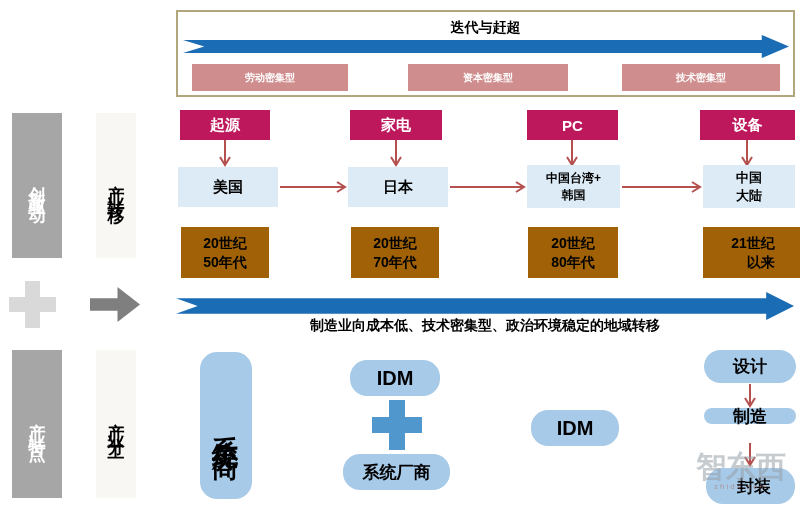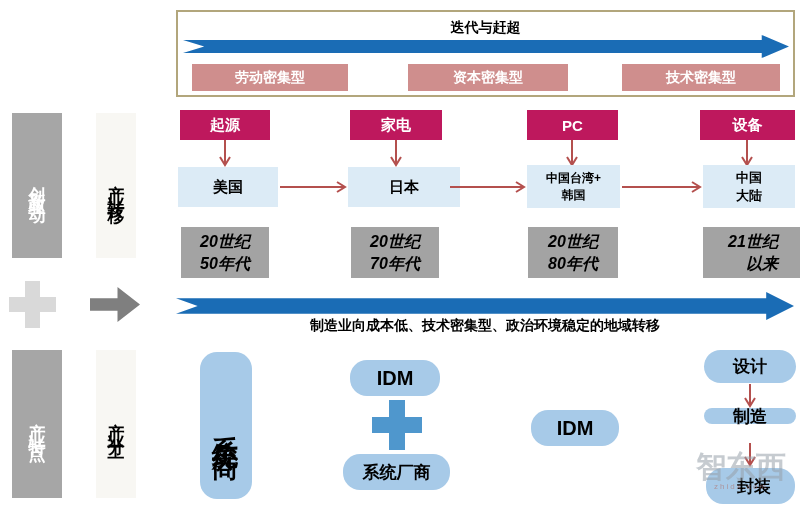--- a/index.html
+++ b/index.html
@@ -15,26 +15,26 @@
   .vtext { writing-mode:vertical-rl; text-orientation:upright; letter-spacing:7px; }
 
   .plus-light { background:#d9d9d9; clip-path:polygon(34% 0,66% 0,66% 34%,100% 34%,100% 66%,66% 66%,66% 100%,34% 100%,34% 66%,0 66%,0 34%,34% 34%); }
   .plus-blue  { background:#4f97cd; clip-path:polygon(34% 0,66% 0,66% 34%,100% 34%,100% 66%,66% 66%,66% 100%,34% 100%,34% 66%,0 66%,0 34%,34% 34%); }
   .gray-arrow { background:#7f7f7f; clip-path:polygon(0 32%,55% 32%,55% 0,100% 50%,55% 100%,55% 68%,0 68%); }
 
   
   .frame { border:2px solid #b2a67c; background:#ffffff;padding-left:12px; }
   .frame-title { font-size:14px; font-weight:bold; color:#000000; text-align:center; }
   .blue-arrow { background:#1a6cb5; clip-path:polygon(0 22%,95.5% 22%,95.5% 0,100% 50%,95.5% 100%,95.5% 78%,0 78%,3.5% 50%); }
-  .pink-strong { background:#cf8e8d; color:#ffffff; font-weight:bold; font-size:14px; }
+  .pink-strong { background:#cf8e8d; color:#ffffff; font-weight:bold; font-size:10px; }
 
   
   .darkred { background:#be185d; color:#ffffff; font-weight:bold; font-size:15px; }
   .lightblue { background:#dcebf6; color:#000000; font-weight:bold; }
-  .pink-soft { background:#a3a3a3; color:#000000; font-weight:bold; font-size:16px; line-height:1.35;font-style:italic; }
+  .pink-soft { background:#a16207; color:#000000; font-weight:bold; font-size:14px; line-height:1.35; }
 
   .caption { font-size:14px; font-weight:bold; color:#000000; text-align:center; }
 
   
   .midblue { background:#a7cae8; color:#000000; font-weight:bold;border-radius:17px; }
 
   .watermark { color:#98a2ab; opacity:.55; font-weight:bold; text-align:center; line-height:1.1; }
   .watermark .wm-sub { font-size:8px; letter-spacing:2px; font-weight:normal; color:#b0695f; display:block; }
 
   svg.arrow { display:block; }
@@ -73,21 +73,21 @@
     <path d="M6 0 V24 M1 17 L6 25 L11 17" stroke="#b4504e" stroke-width="2" fill="none"></path>
     </svg>
   <svg class="abs arrow" style="left:566px; top:140px;" width="12" height="27">
     <path d="M6 0 V24 M1 17 L6 25 L11 17" stroke="#b4504e" stroke-width="2" fill="none"></path>
     </svg>
   <svg class="abs arrow" style="left:741px; top:140px;" width="12" height="27">
     <path d="M6 0 V24 M1 17 L6 25 L11 17" stroke="#b4504e" stroke-width="2" fill="none"></path>
     </svg>
 
   <div class="abs box lightblue" style="left:178px; top:167px; width:100px; height:40px; font-size:15px;">美国</div>
-  <div class="abs box lightblue" style="left:348px; top:167px; width:112px; height:40px; font-size:15px;">日本</div>
+  <div class="abs box lightblue" style="left:348px; top:167px; width:100px; height:40px; font-size:15px;">日本</div>
   <div class="abs box lightblue pre" style="left:527px; top:165px; width:93px; height:43px; font-size:12px; line-height:1.4;">中国台湾+
 韩国</div>
   <div class="abs box lightblue pre" style="left:703px; top:165px; width:92px; height:43px; font-size:13px; line-height:1.35;">中国
 大陆</div>
 
   <svg class="abs arrow" style="left:280px; top:181px;" width="67" height="12">
     <path d="M0 6 H64 M57 1 L65 6 L57 11" stroke="#b4504e" stroke-width="2" fill="none"></path>
     </svg>
   <svg class="abs arrow" style="left:450px; top:181px;" width="76" height="12">
     <path d="M0 6 H73 M66 1 L74 6 L66 11" stroke="#b4504e" stroke-width="2" fill="none"></path>

